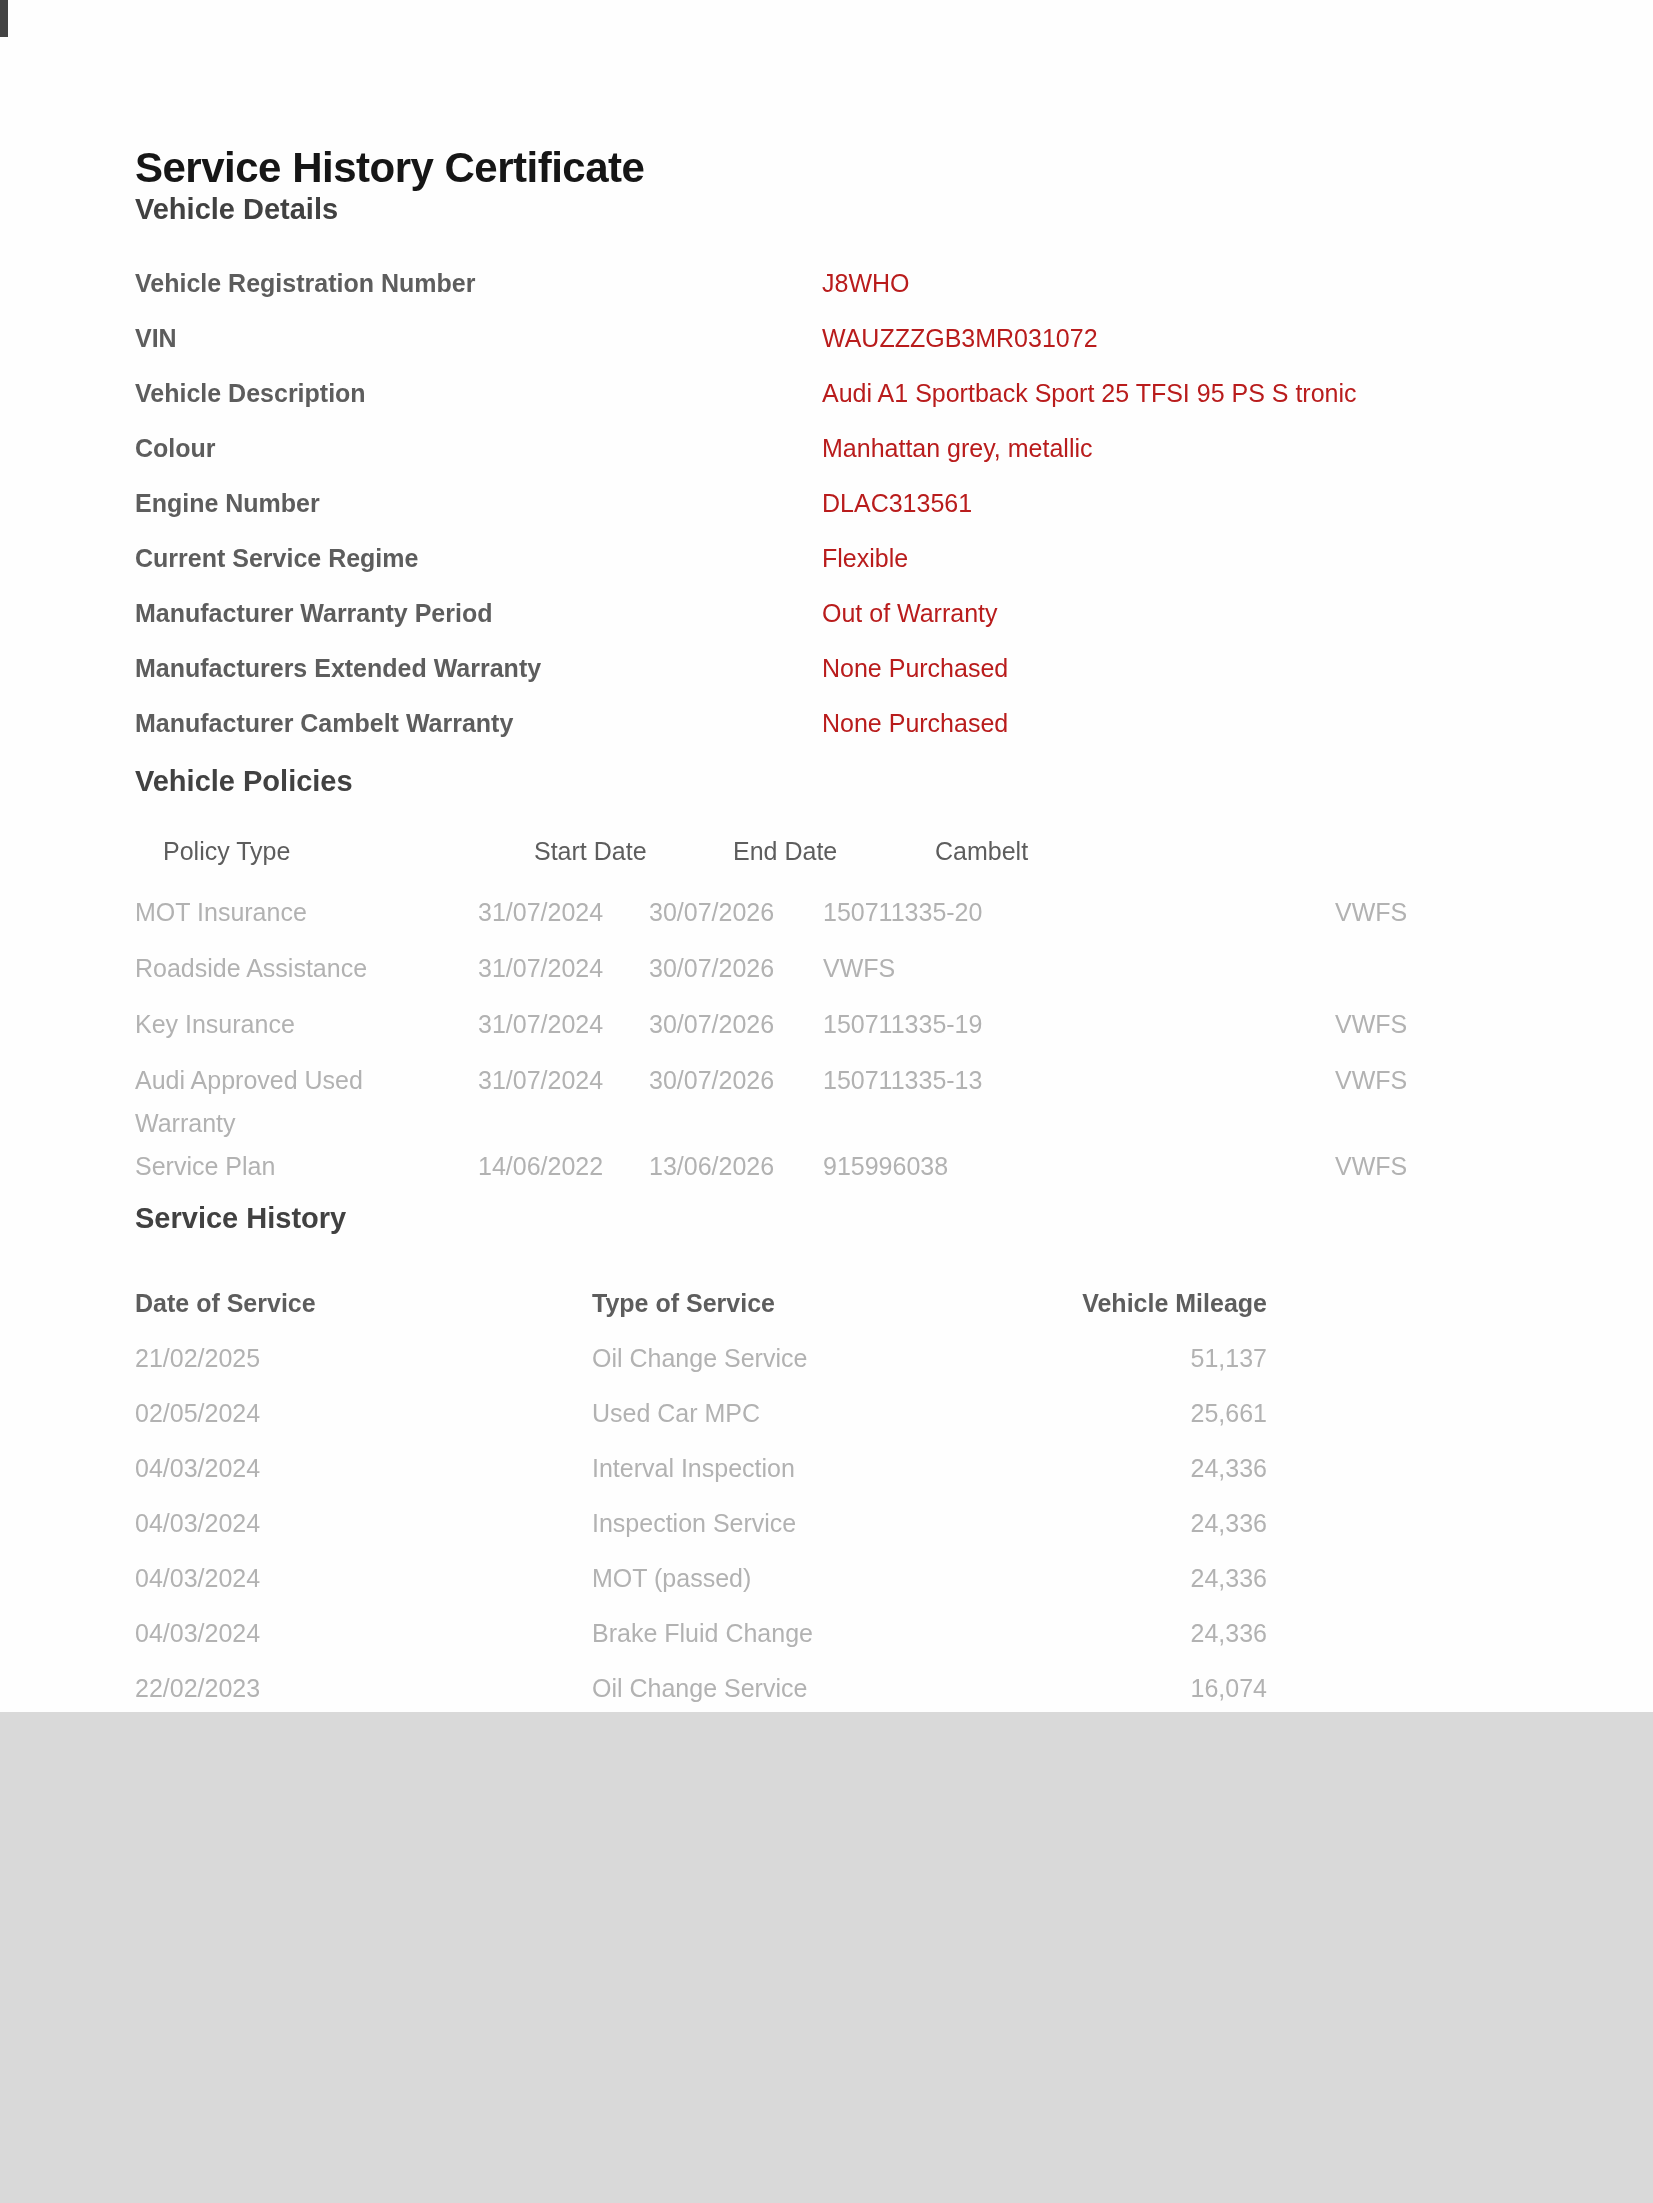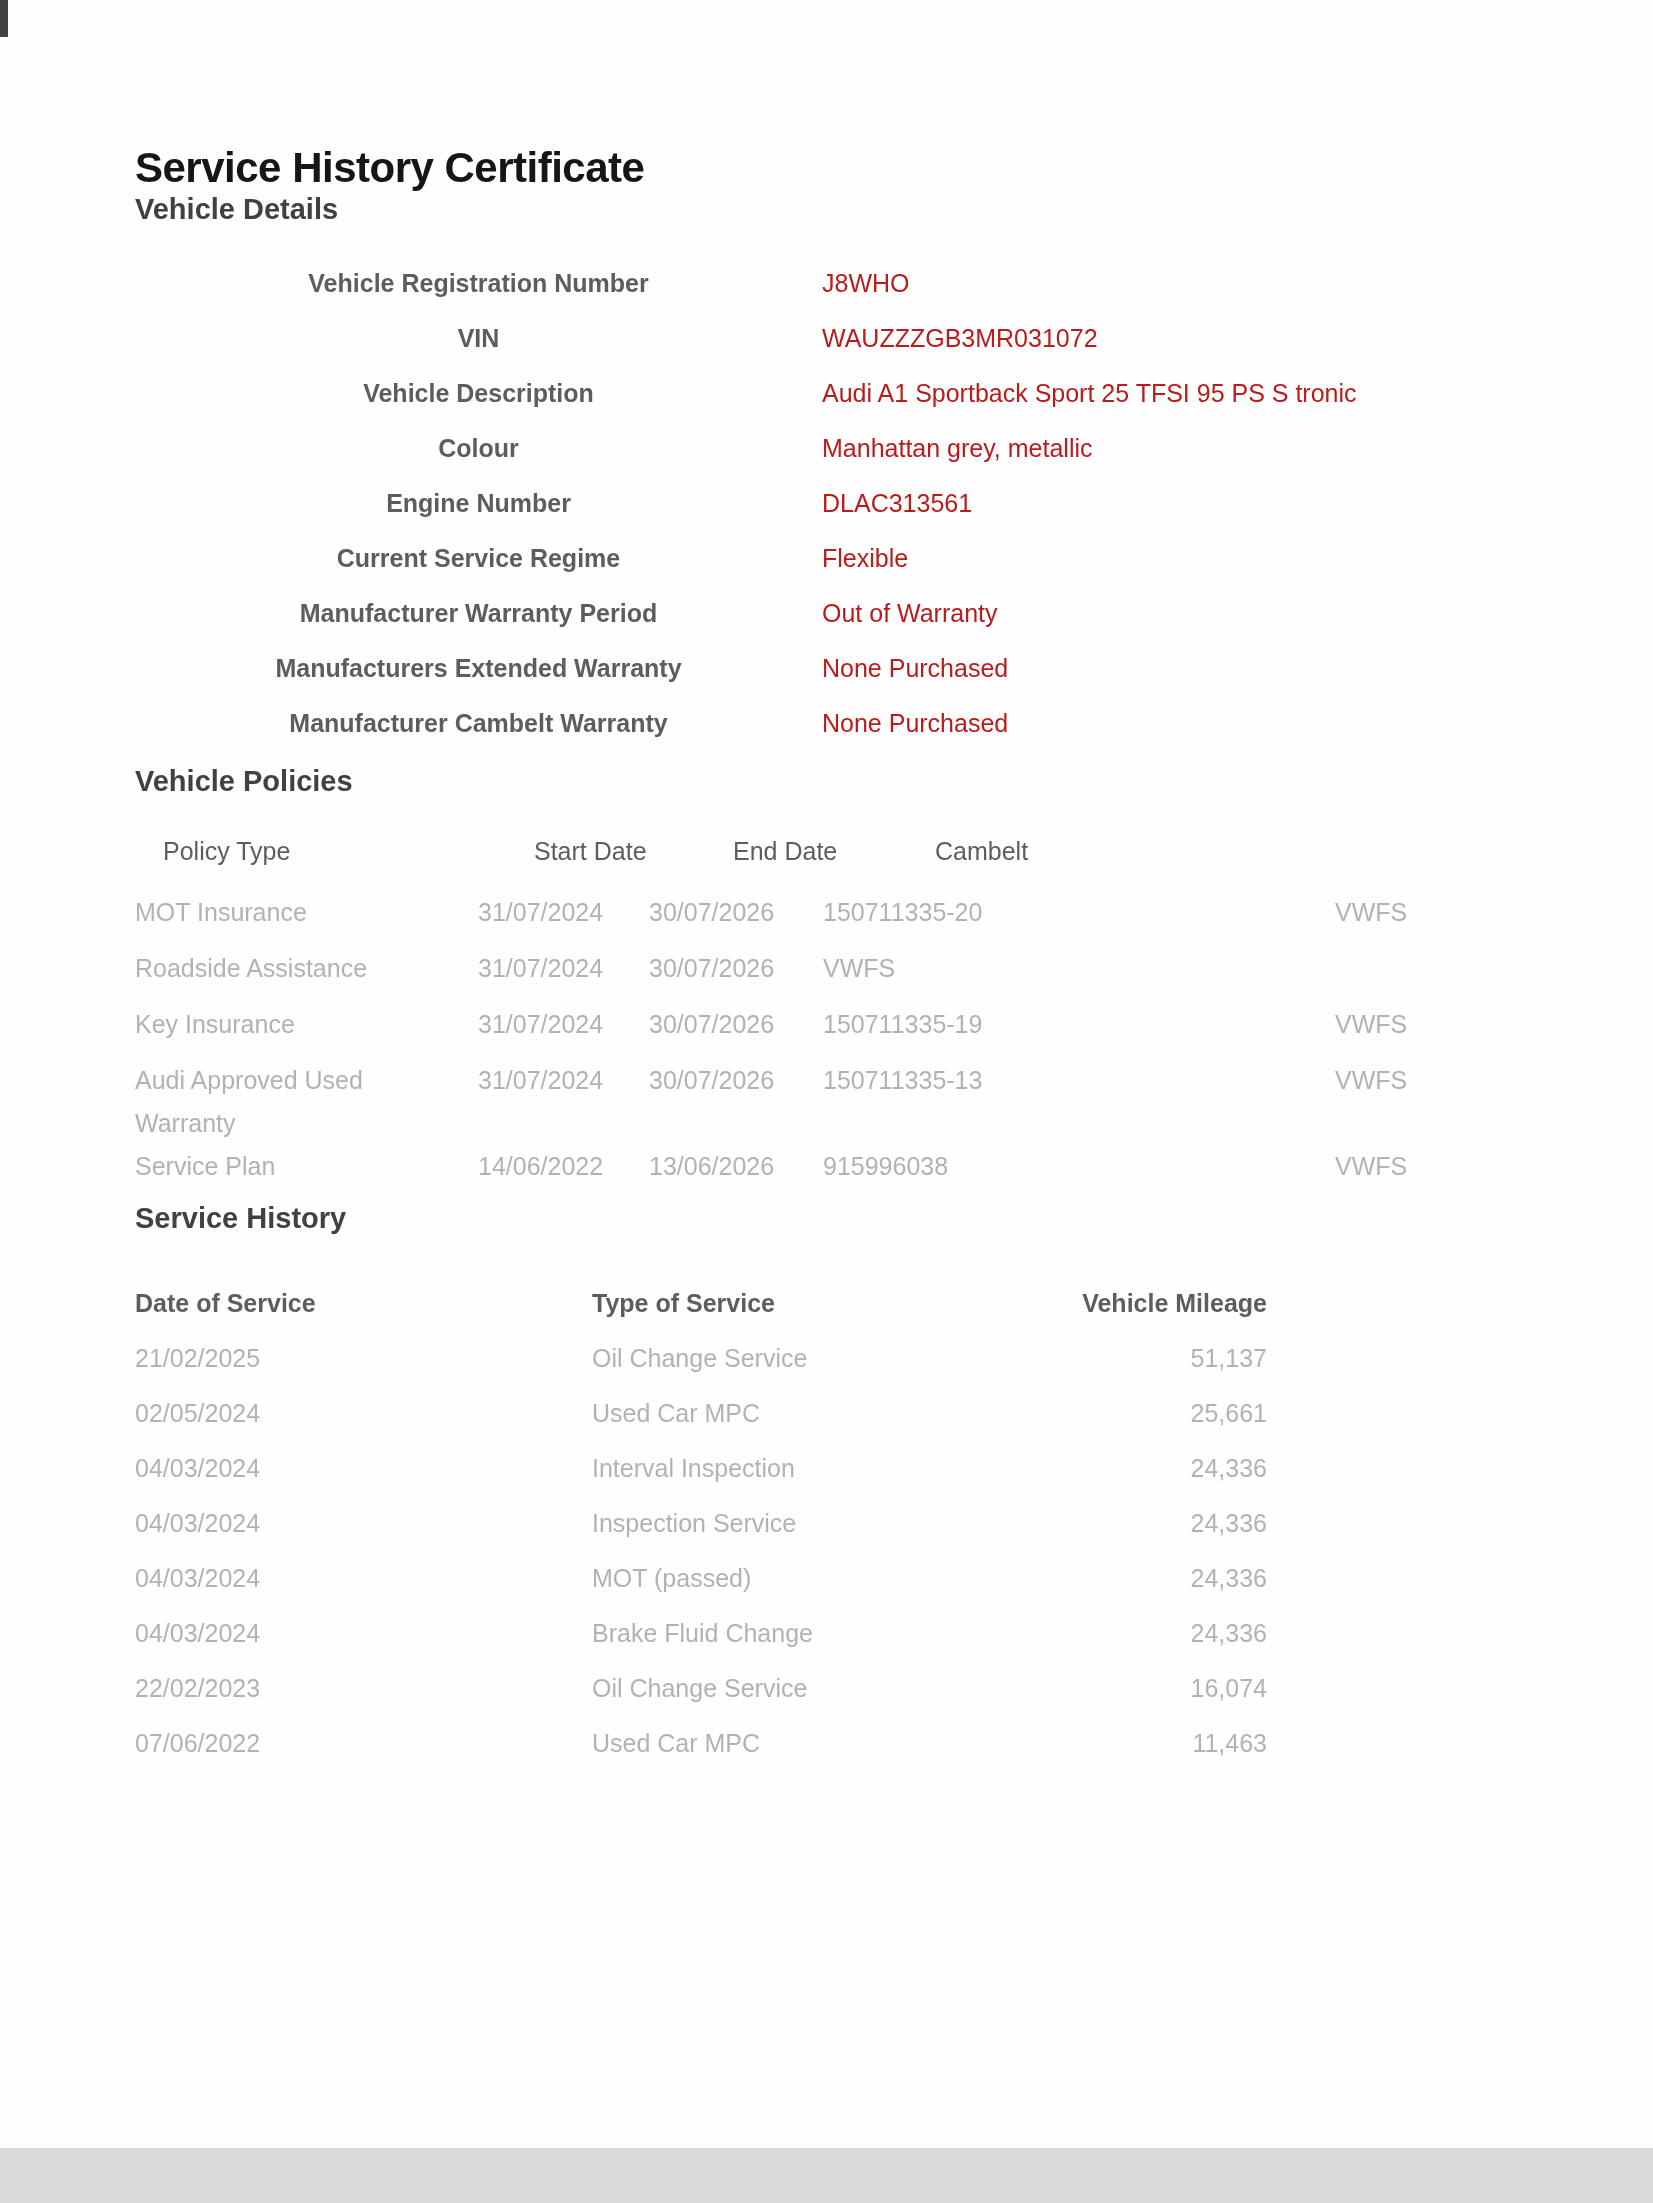--- a/index.html
+++ b/index.html
@@ -1,18 +1,18 @@
 <!DOCTYPE html>
 <html style="font-size:14.8px"><head>
 <meta charset="utf-8">
 <style>
   html,body { margin:0; padding:0; background:#d9d9d9; }
   .page {
     position:relative;
-    width:1654px; height:2148px;
+    width:1654px; height:1712px;
     margin:0 auto;
     background:#fefefe;
     overflow:hidden;
     font-family:"Liberation Sans", sans-serif;
     -webkit-font-smoothing:antialiased;
   }
   .scan-mark {
     position:absolute; left:0; top:0; width:8.3px; height:37px;
     background:#222; opacity:.85;
   }
@@ -26,21 +26,21 @@
   h2.section-heading {
     margin:0; font-size:29px; font-weight:bold; color:#414141;
     line-height:1.2;
   }
   .h-details  { margin-top:39px; }
   .h-policies { margin-top:52px; }
   .h-history  { margin-top:57px; }
 
   
   .kv-table { margin-top:42px; font-size:25px; }
-  .kv-row   { display:flex; height:55px; align-items:flex-start;text-align:center; }
+  .kv-row   { display:flex; height:55px; align-items:flex-start; }
   .kv-label { width:687px; flex:0 0 687px; font-weight:bold; color:#5d5d5d; }
   .kv-value { color:#b91c1c; }
 
   
   .policies-table { margin-top:31px; font-size:25px; line-height:1.72; }
   .p-row    { display:flex; min-height:56px; align-items:flex-start; }
   .p-header { height:61px; }
   .p-header .cell { font-weight:normal; color:#5d5d5d;margin-left:28px; }
   .p-row .cell    { color:#b2b2b2; }
   .p-header .c-type, .p-header .c-start, .p-header .c-end,

